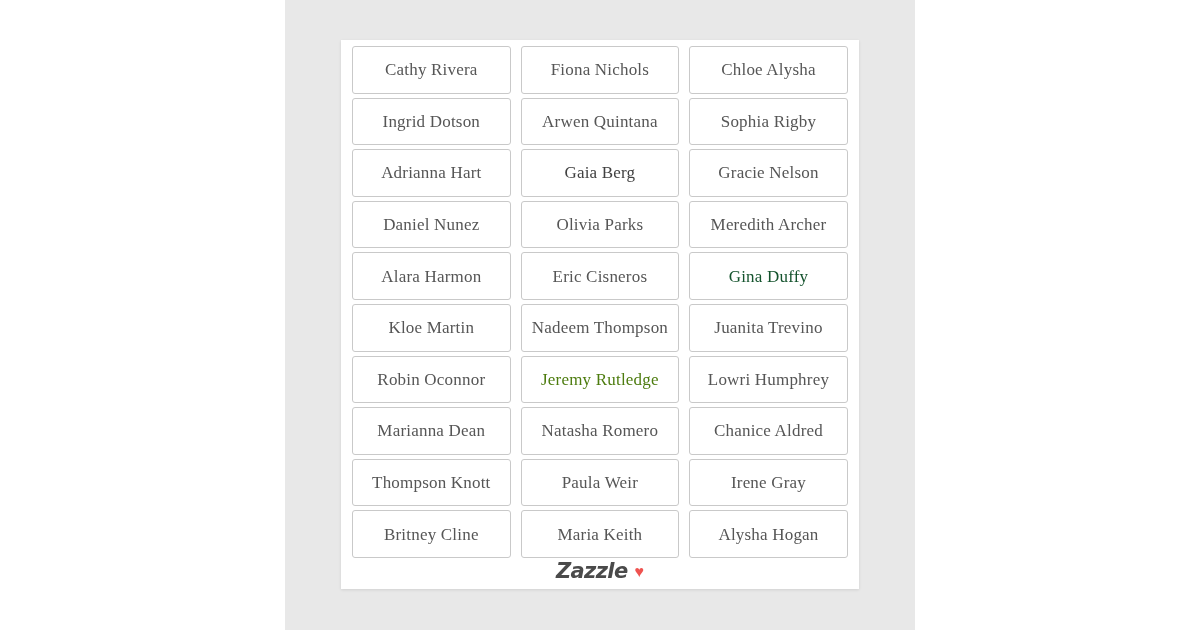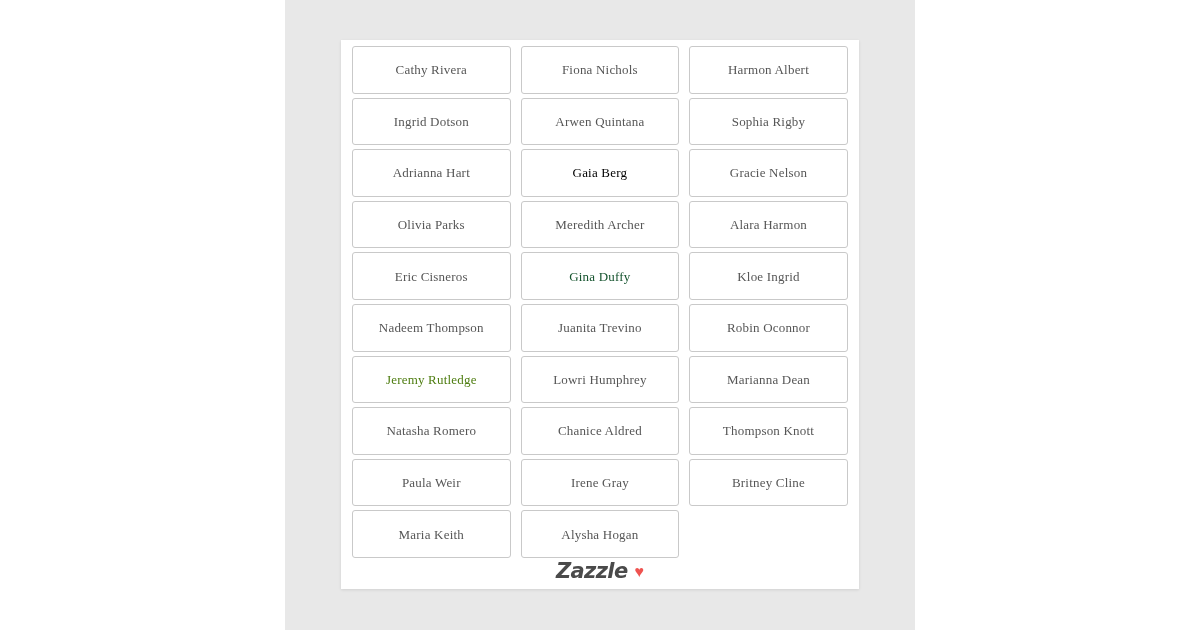--- a/index.html
+++ b/index.html
@@ -60,21 +60,21 @@
     border: 1px solid #c9c9c9;
     border-radius: 3px;
     background: #ffffff;
     display: flex;
     align-items: center;
     justify-content: center;
     box-sizing: border-box;
   }
   .label-text {
     font-family: "Liberation Serif", serif;
-    font-size: 13px;
+    font-size: 17px;
     color: #565656;
     letter-spacing: 0.2px;
     white-space: nowrap;
     line-height: 1;
   }
   .brand-row {
     position: absolute;
     left: 0;
     top: 512px;
     width: 518px;
@@ -115,21 +115,21 @@
             <span class="label-text" style="color: rgb(86, 86, 86);">Cathy Rivera</span>
           </div>
         </div>
         <div class="label-cell">
           <div class="label-box" style="border-color: rgb(201, 201, 201);">
             <span class="label-text" style="color: rgb(86, 86, 86);">Fiona Nichols</span>
           </div>
         </div>
         <div class="label-cell">
           <div class="label-box" style="border-color: rgb(201, 201, 201);">
-            <span class="label-text" style="color: rgb(86, 86, 86);">Harmon Albert</span>
+            <span class="label-text" style="color: rgb(86, 86, 86);">Chloe Alysha</span>
           </div>
         </div>
         <div class="label-cell">
           <div class="label-box" style="border-color: rgb(201, 201, 201);">
             <span class="label-text" style="color: rgb(86, 86, 86);">Ingrid Dotson</span>
           </div>
         </div>
         <div class="label-cell">
           <div class="label-box" style="border-color: rgb(201, 201, 201);">
             <span class="label-text" style="color: rgb(86, 86, 86);">Arwen Quintana</span>
@@ -140,30 +140,35 @@
             <span class="label-text" style="color: rgb(86, 86, 86);">Sophia Rigby</span>
           </div>
         </div>
         <div class="label-cell">
           <div class="label-box" style="border-color: rgb(201, 201, 201);">
             <span class="label-text" style="color: rgb(86, 86, 86);">Adrianna Hart</span>
           </div>
         </div>
         <div class="label-cell">
           <div class="label-box" style="border-color: rgb(201, 201, 201);">
-            <span class="label-text" style="color: #000000;">Gaia Berg</span>
+            <span class="label-text" style="color: #404040;">Gaia Berg</span>
           </div>
         </div>
         <div class="label-cell">
           <div class="label-box" style="border-color: rgb(201, 201, 201);">
             <span class="label-text" style="color: rgb(86, 86, 86);">Gracie Nelson</span>
           </div>
         </div>
         <div class="label-cell">
           <div class="label-box" style="border-color: rgb(201, 201, 201);">
+            <span class="label-text" style="color: rgb(86, 86, 86);">Daniel Nunez</span>
+          </div>
+        </div>
+        <div class="label-cell">
+          <div class="label-box" style="border-color: rgb(201, 201, 201);">
             <span class="label-text" style="color: rgb(86, 86, 86);">Olivia Parks</span>
           </div>
         </div>
         <div class="label-cell">
           <div class="label-box" style="border-color: rgb(201, 201, 201);">
             <span class="label-text" style="color: rgb(86, 86, 86);">Meredith Archer</span>
           </div>
         </div>
         <div class="label-cell">
           <div class="label-box" style="border-color: rgb(201, 201, 201);">
@@ -175,21 +180,21 @@
             <span class="label-text" style="color: rgb(86, 86, 86);">Eric Cisneros</span>
           </div>
         </div>
         <div class="label-cell">
           <div class="label-box" style="border-color: rgb(201, 201, 201);">
             <span class="label-text" style="color: #14532d;">Gina Duffy</span>
           </div>
         </div>
         <div class="label-cell">
           <div class="label-box" style="border-color: rgb(201, 201, 201);">
-            <span class="label-text" style="color: rgb(86, 86, 86);">Kloe Ingrid</span>
+            <span class="label-text" style="color: rgb(86, 86, 86);">Kloe Martin</span>
           </div>
         </div>
         <div class="label-cell">
           <div class="label-box" style="border-color: rgb(201, 201, 201);">
             <span class="label-text" style="color: rgb(86, 86, 86);">Nadeem Thompson</span>
           </div>
         </div>
         <div class="label-cell">
           <div class="label-box" style="border-color: rgb(201, 201, 201);">
             <span class="label-text" style="color: rgb(86, 86, 86);">Juanita Trevino</span>

